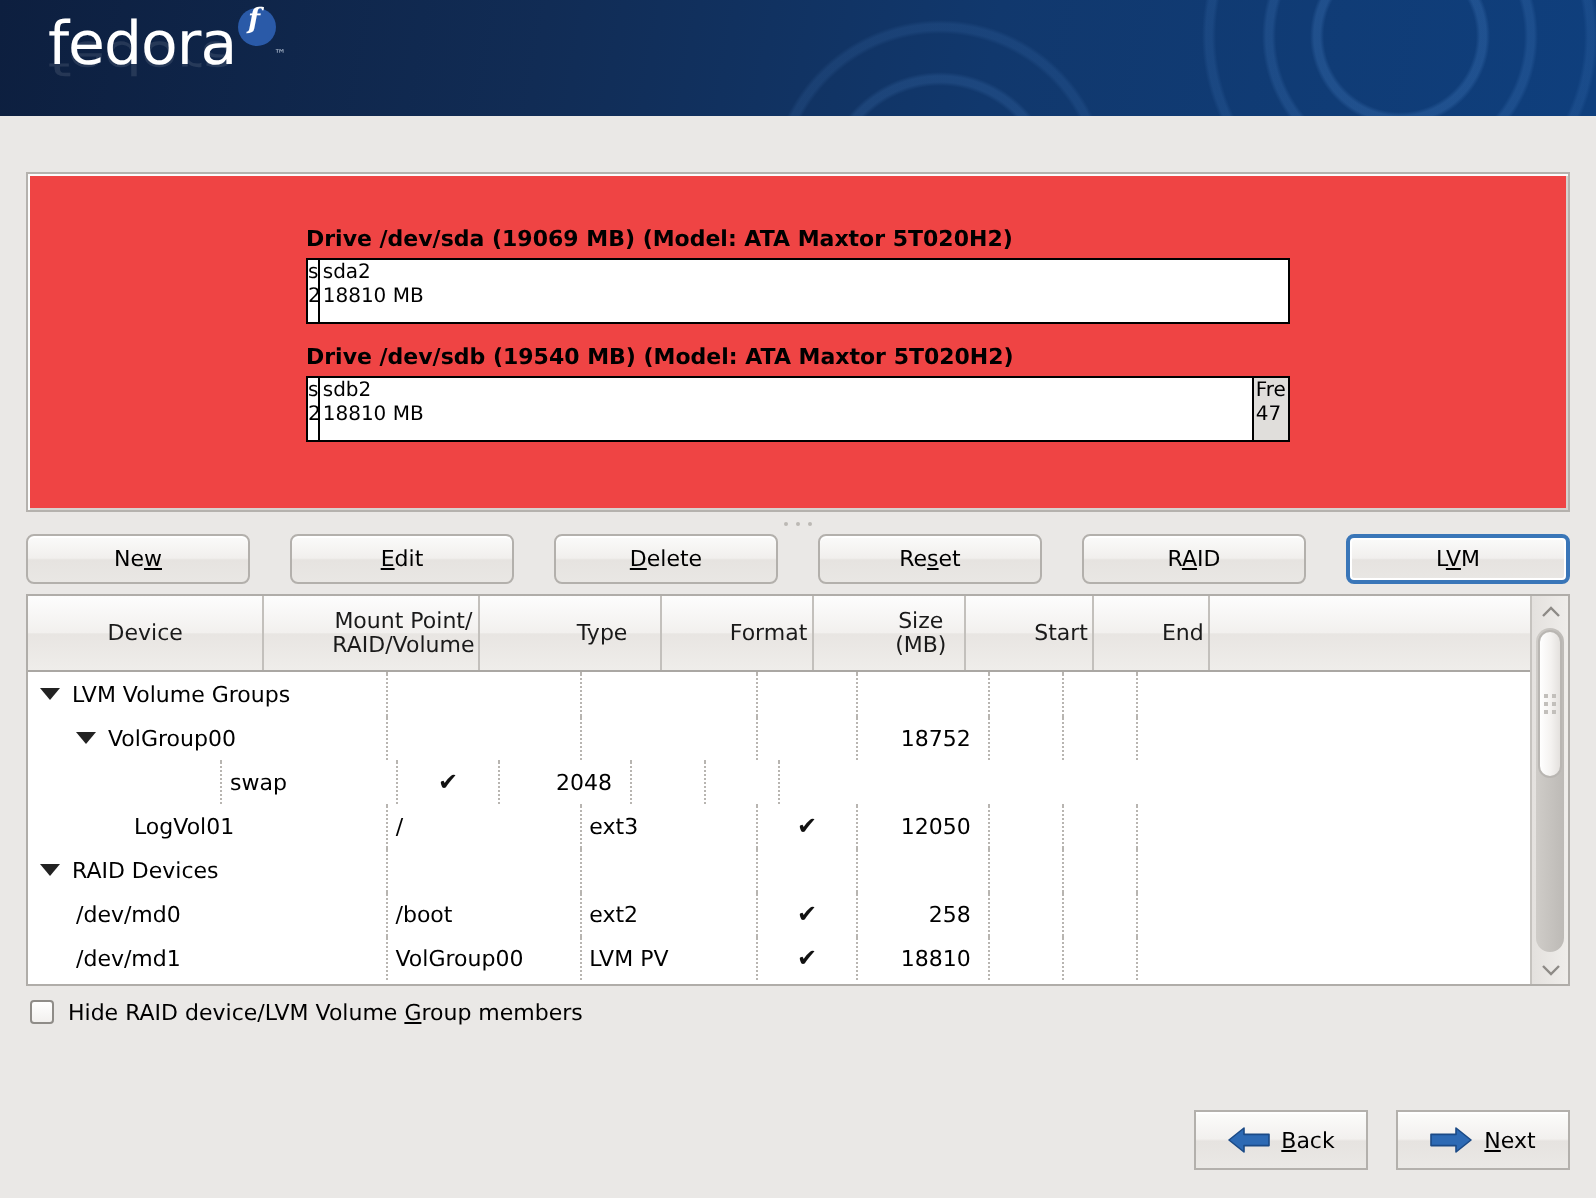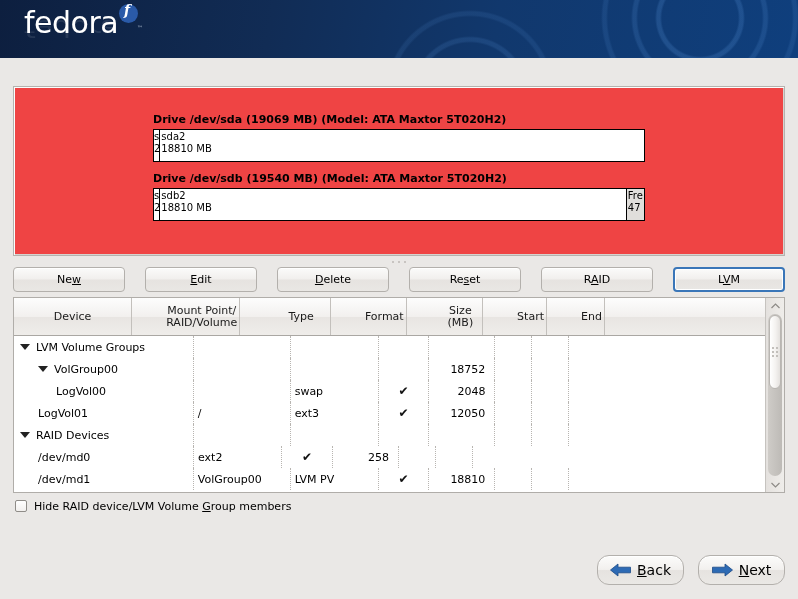--- a/index.html
+++ b/index.html
@@ -316,28 +316,28 @@
   .navbtns {
     position: absolute;
     right: 13px; top: 555px;
     display: flex;
     gap: 14px;
   }
   .navbtn {
     width: 87px; height: 30px;
     background: linear-gradient(to bottom, #fcfcfb 0%, #f2f0ee 48%, #e6e3e0 52%, #eae8e5 100%);
     border: 1px solid #b3b0ac;
-    border-radius: 12px;
+    border-radius: 0;
     display: flex;
     align-items: center;
     justify-content: center;
     gap: 6px;
     box-sizing: border-box;
     box-shadow: inset 0 1px 0 #ffffff;
-    font-size: 14px;
+    font-size: 11px;
     cursor: default;
   }
   .arrow svg { display: block; }
 </style>
 </head>
 <body>
 
 <div class="banner">
   <div class="logo-wrap">
     <div class="logo-text">fedora</div>
@@ -461,35 +461,32 @@
           </div>
           <div class="td " style="width: 97px;"></div>
           <div class="td " style="width: 88px;"></div>
           <div class="td ctr" style="width: 51px;"></div>
           <div class="td num" style="width: 66px;">18752</div>
           <div class="td " style="width: 37px;"></div>
           <div class="td " style="width: 37px;"></div>
           <div class="td " style="width: 196px;"></div>
         </div>
         <div class="trow">
-          <div class="td dev" style="width: 180px; padding-left: 42px;">
-            <span>LogVol00</span>
-          </div>
           <div class="td " style="width: 97px;"></div>
           <div class="td " style="width: 88px;">swap</div>
           <div class="td ctr" style="width: 51px;">
             <span class="check">✔</span>
           </div>
           <div class="td num" style="width: 66px;">2048</div>
           <div class="td " style="width: 37px;"></div>
           <div class="td " style="width: 37px;"></div>
           <div class="td " style="width: 196px;"></div>
         </div>
         <div class="trow">
-          <div class="td dev" style="width: 180px; padding-left: 24px;">
+          <div class="td dev" style="width: 180px; padding-left: 53px;">
             <span>LogVol01</span>
           </div>
           <div class="td " style="width: 97px;">/</div>
           <div class="td " style="width: 88px;">ext3</div>
           <div class="td ctr" style="width: 51px;">
             <span class="check">✔</span>
           </div>
           <div class="td num" style="width: 66px;">12050</div>
           <div class="td " style="width: 37px;"></div>
           <div class="td " style="width: 37px;"></div>
@@ -505,20 +502,21 @@
           <div class="td ctr" style="width: 51px;"></div>
           <div class="td num" style="width: 66px;"></div>
           <div class="td " style="width: 37px;"></div>
           <div class="td " style="width: 37px;"></div>
           <div class="td " style="width: 196px;"></div>
         </div>
         <div class="trow">
           <div class="td dev" style="width: 180px; padding-left: 24px;">
             <span>/dev/md0</span>
           </div>
+          <div class="td " style="width: 97px;">/boot</div>
           <div class="td " style="width: 88px;">ext2</div>
           <div class="td ctr" style="width: 51px;">
             <span class="check">✔</span>
           </div>
           <div class="td num" style="width: 66px;">258</div>
           <div class="td " style="width: 37px;"></div>
           <div class="td " style="width: 37px;"></div>
           <div class="td " style="width: 196px;"></div>
         </div>
         <div class="trow">

